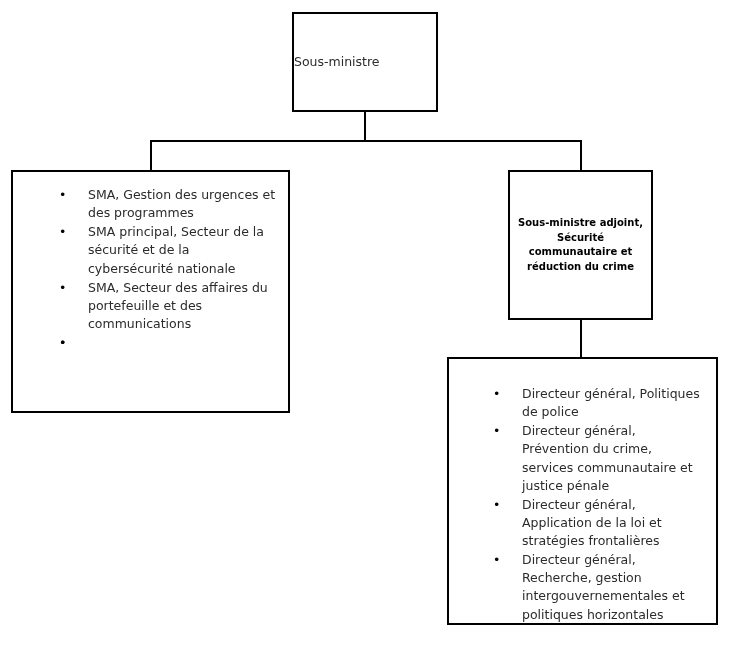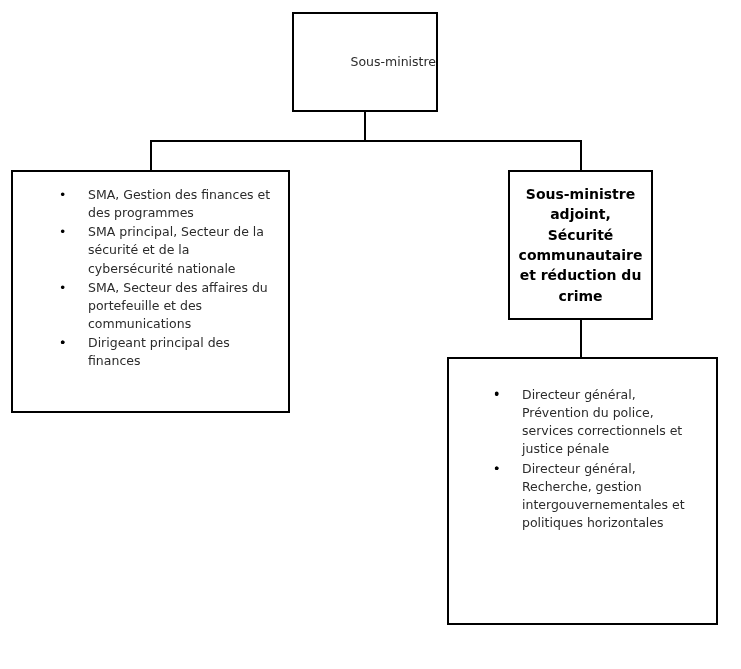--- a/index.html
+++ b/index.html
@@ -32,21 +32,21 @@
   }
 
   
   .node-top {
     left: 292px;
     top: 12px;
     width: 146px;
     height: 100px;
     display: flex;
     align-items: center;
-    justify-content: flex-end;
+    justify-content: flex-start;
   }
   .node-top .node-title {
     font-size: 12.5px;
     line-height: 1.3;
     text-align: center;
     color: #2b2b2b;
   }
 
   
   .node-left-list {
@@ -60,21 +60,21 @@
   .node-dm-adjoint {
     left: 508px;
     top: 170px;
     width: 145px;
     height: 150px;
     display: flex;
     align-items: center;
     justify-content: center;
   }
   .node-dm-adjoint .node-title {
-    font-size: 14px;
+    font-size: 10px;
     line-height: 1.45;
     text-align: center;
     font-weight: bold;
     color: #000000;
     padding: 0 8px;
   }
 
   
   .node-right-list {
     left: 447px;
@@ -137,34 +137,34 @@
   <div class="connector conn-v-left"></div>
   <div class="connector conn-v-right"></div>
   <div class="connector conn-v-dm-down"></div>
 
   <div class="node node-top">
     <div class="node-title">Sous-ministre</div>
   </div>
 
   <div class="node node-left-list">
     <ul class="bullets">
-      <li><span class="bullet-dot">•</span><span>SMA, Gestion des finances et des programmes</span></li>
+      <li><span class="bullet-dot">•</span><span>SMA, Gestion des urgences et des programmes</span></li>
       <li><span class="bullet-dot">•</span><span>SMA principal, Secteur de la sécurité et de la cybersécurité nationale</span></li>
       <li><span class="bullet-dot">•</span><span>SMA, Secteur des affaires du portefeuille et des communications</span></li>
       <li><span class="bullet-dot">•</span></li>
-      <li><span class="bullet-dot">•</span><span>Dirigeant principal des finances</span></li>
+      <li><span class="bullet-dot">•</span></li>
     </ul>
   </div>
 
   <div class="node node-dm-adjoint">
     <div class="node-title">Sous-ministre adjoint, Sécurité communautaire et réduction du crime</div>
   </div>
 
   <div class="node node-right-list">
     <ul class="bullets">
-      <li><span class="bullet-dot">•</span></li>
-      <li><span class="bullet-dot">•</span><span>Directeur général, Prévention du police, services correctionnels et justice pénale</span></li>
-      <li><span class="bullet-dot">•</span></li>
+      <li><span class="bullet-dot">•</span><span>Directeur général, Politiques de police</span></li>
+      <li><span class="bullet-dot">•</span><span>Directeur général, Prévention du crime, services communautaire et justice pénale</span></li>
+      <li><span class="bullet-dot">•</span><span>Directeur général, Application de la loi et stratégies frontalières</span></li>
       <li><span class="bullet-dot">•</span><span>Directeur général, Recherche, gestion intergouvernementales et politiques horizontales</span></li>
     </ul>
   </div>
 
 </div>
 
 </body></html>

